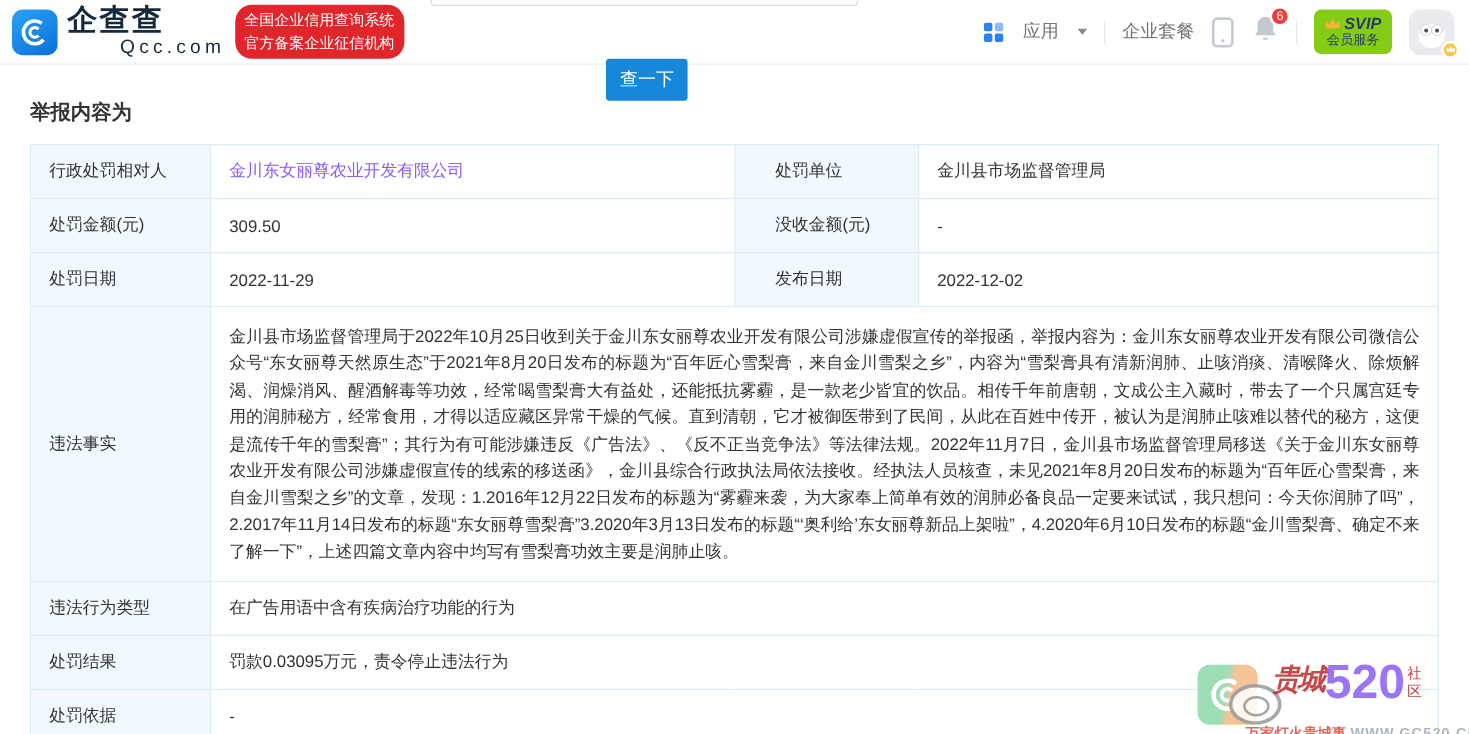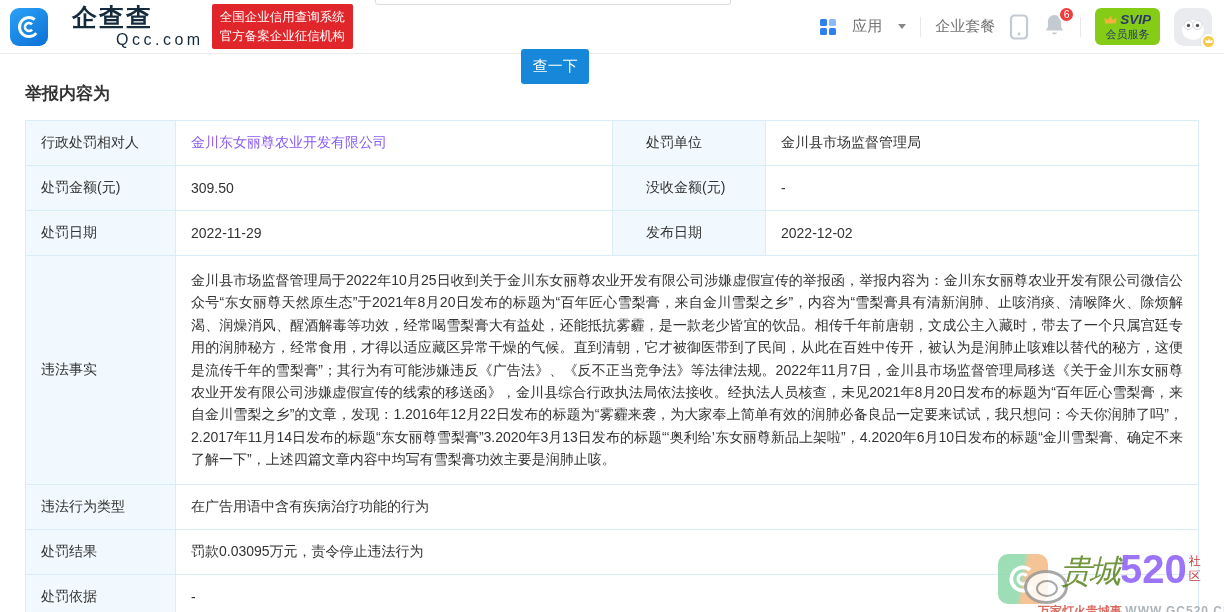--- a/index.html
+++ b/index.html
@@ -2,28 +2,28 @@
 <html lang="zh"><head>
 <meta charset="utf-8">
 <style>
   * { margin:0; padding:0; box-sizing:border-box; }
   html,body { width:1224px; height:612px; overflow:hidden; background:#fff;
     font-family:"Liberation Sans","DejaVu Sans",sans-serif; color:#333; }
 
   
   .header { height:54px; display:flex; align-items:center; padding:0 12px 0 10px;
     border-bottom:1px solid #ececec; background:#fff; position:relative; z-index:5; }
-  .logo-wrap { display:flex; align-items:center; gap:24px; }
+  .logo-wrap { display:flex; align-items:center; gap:8px; }
   .logo-icon { width:38px; height:38px; border-radius:9px;
     background:linear-gradient(145deg,#2ba2f7,#0b6fd6); display:flex; align-items:center; justify-content:center; }
   .logo-text { line-height:1; }
   .logo-cn { font-size:25px; font-weight:bold; color:#152a3c; letter-spacing:2px; }
   .logo-en { font-size:16px; font-weight:normal; color:#152a3c; letter-spacing:3.5px; margin-top:2px;margin-left:44px; }
   .red-badge { background:#e0252b; color:#fff; font-size:12.5px; line-height:1.45;
-    padding:4px 8px; margin-left:8px; border-radius:2px; white-space:nowrap; }
+    padding:4px 8px; margin-left:8px; border-radius:14px; white-space:nowrap; }
   .search-area { display:flex; align-items:center; margin-left:22px;flex-direction:column; }
   .search-input { width:356px; height:35px; border:1px solid #ddd; border-radius:3px;
     padding:0 12px; font-size:13.5px; color:#333; outline:none; }
   .search-input::placeholder { color:#c0c0c0; }
   .search-btn { height:35px; width:68px; margin-left:5px; background:#1787d9; color:#fff;
     border:none; border-radius:3px; font-size:15px; cursor:pointer;margin-top:44px; }
   .hright { margin-left:auto; display:flex; align-items:center; gap:14px; }
   .nav-item { display:flex; align-items:center; gap:16px; font-size:15px; color:#737373; cursor:pointer; }
   .grid-icon { width:16px; height:16px; display:grid; grid-template-columns:7px 7px; grid-template-rows:7px 7px; gap:2px; }
   .grid-icon i { background:#2e7ff0; border-radius:1.5px; }
@@ -57,22 +57,22 @@
   
   .watermark { position:absolute; right:6px; bottom:0px; width:220px; height:72px; pointer-events:none; }
   .wm-logo { position:absolute; left:0; top:6px; width:50px; height:50px; border-radius:10px;
     background:linear-gradient(100deg,#86d6a6 45%,#f2b57d 55%); opacity:.8;
     display:flex; align-items:center; justify-content:center; }
   .wm-snail { position:absolute; left:26px; top:22px; width:44px; height:34px; border:3px solid #9a9a9a;
     border-radius:50%; background:#fff; opacity:.85; }
   .wm-snail::after { content:""; position:absolute; left:9px; top:7px; width:18px; height:13px;
     border:2.5px solid #9a9a9a; border-radius:50%; }
   .wm-main { position:absolute; left:62px; top:2px; display:flex; align-items:flex-start; }
-  .wm-cn { font-family:"Liberation Serif","DejaVu Serif",serif; font-style:italic; font-weight:normal;
-    font-size:32px; color:#4d7c0f; opacity:.8; letter-spacing:-3px; }
+  .wm-cn { font-family:"Liberation Serif","DejaVu Serif",serif; font-style:italic; font-weight:bold;
+    font-size:24px; color:#b91c1c; opacity:.8; letter-spacing:-3px; }
   .wm-520 { font-size:40px; font-weight:bold; color:#8b5cf6; opacity:.85; line-height:.95; margin-left:2px; }
   .wm-col { display:flex; flex-direction:column; font-size:12px; color:#c23b3b; line-height:1.25; margin-left:2px; margin-top:4px; }
   .wm-line { position:absolute; left:40px; bottom:0px; white-space:nowrap; font-size:12px; font-weight:bold; }
   .wm-line .r { color:#d85a50; opacity:.9; }
   .wm-line .g { color:#aeb4ba; letter-spacing:1px; }
 </style>
 </head>
 <body>
 
 <div class="header">

